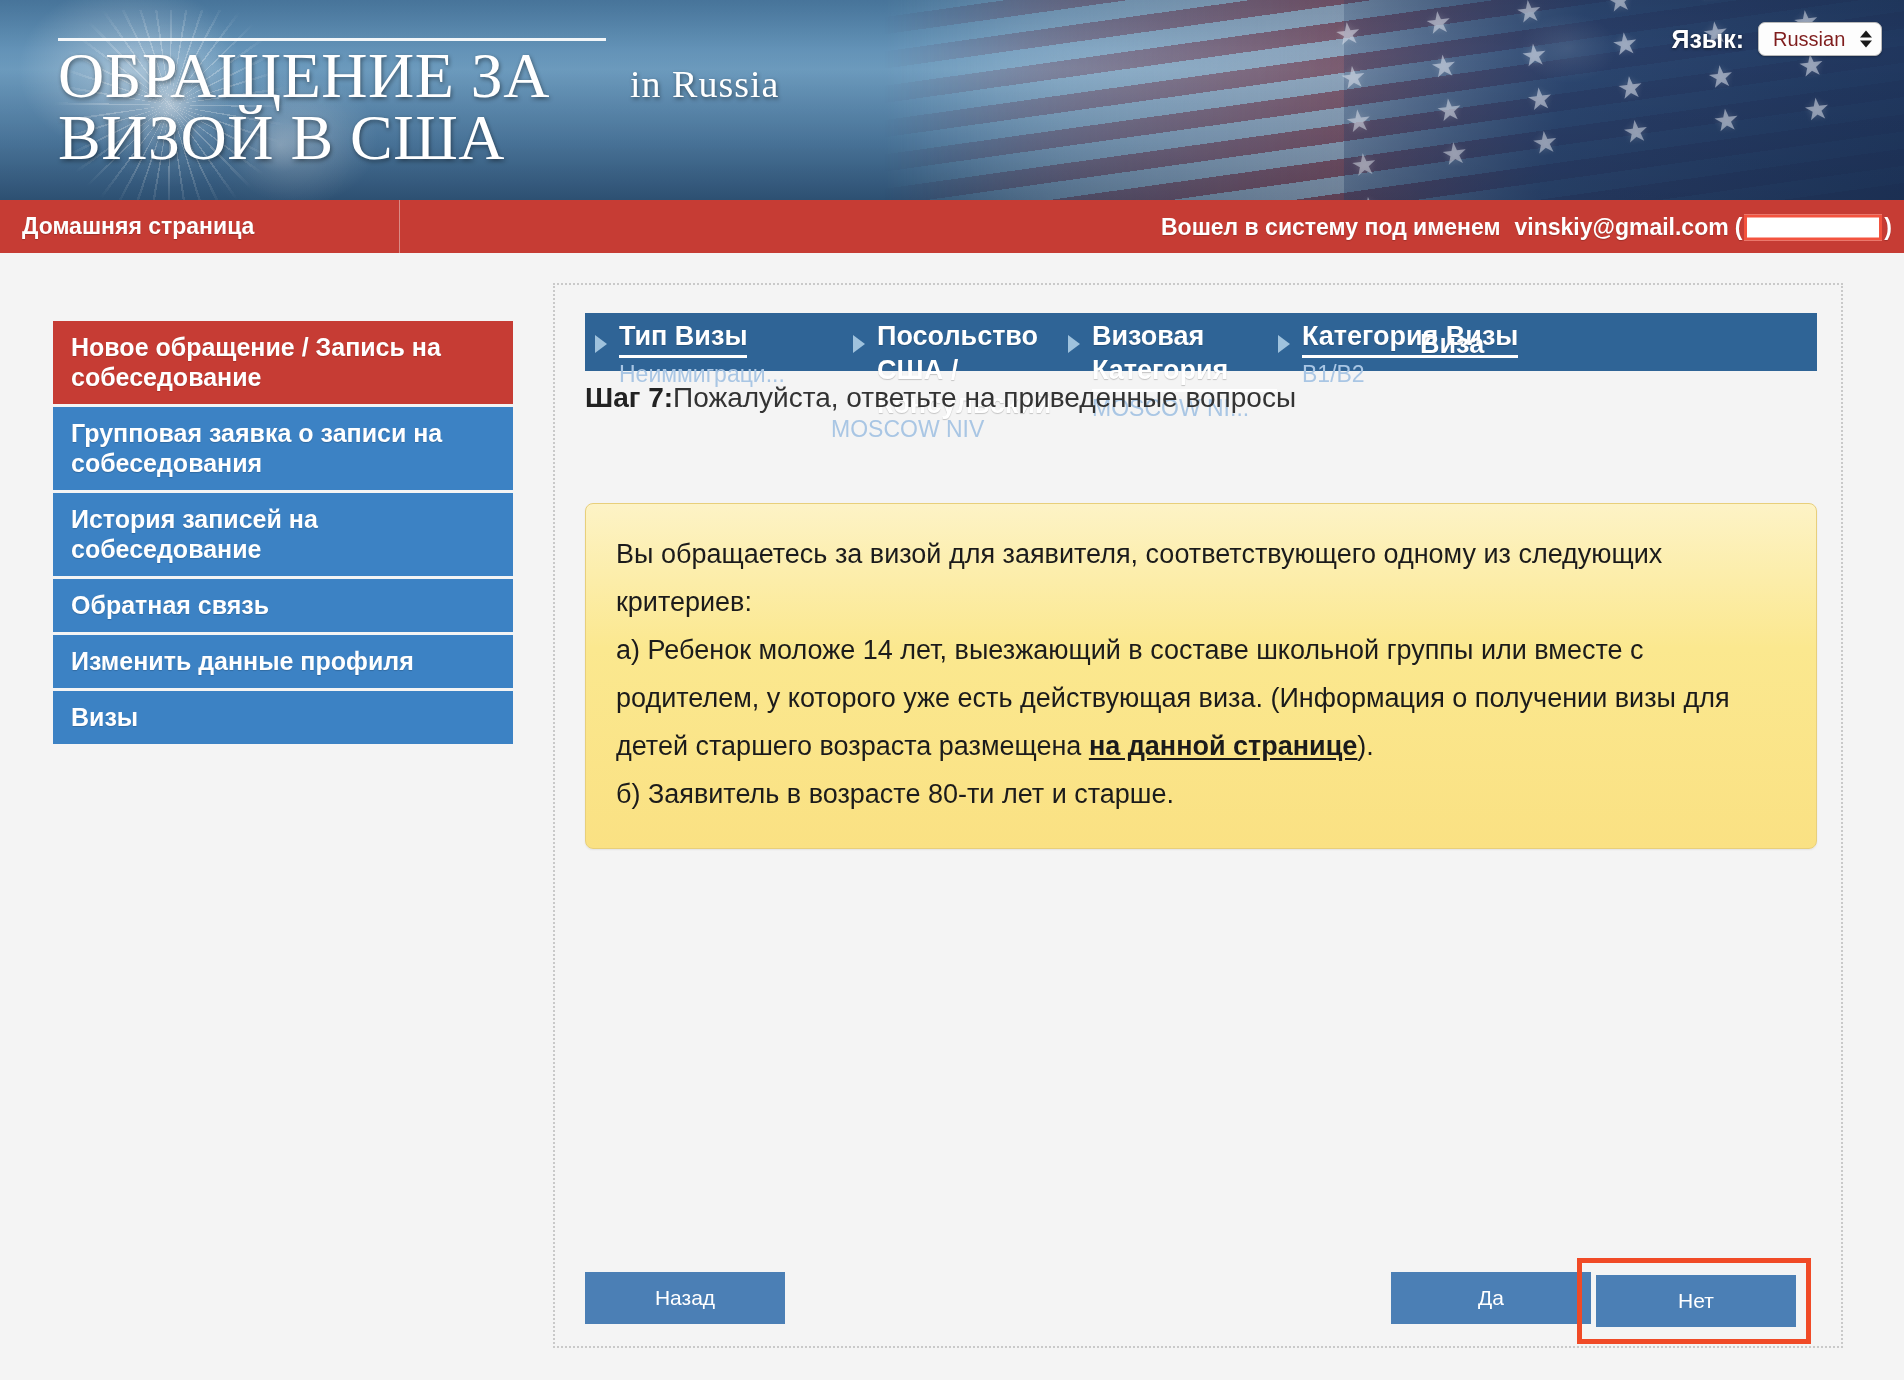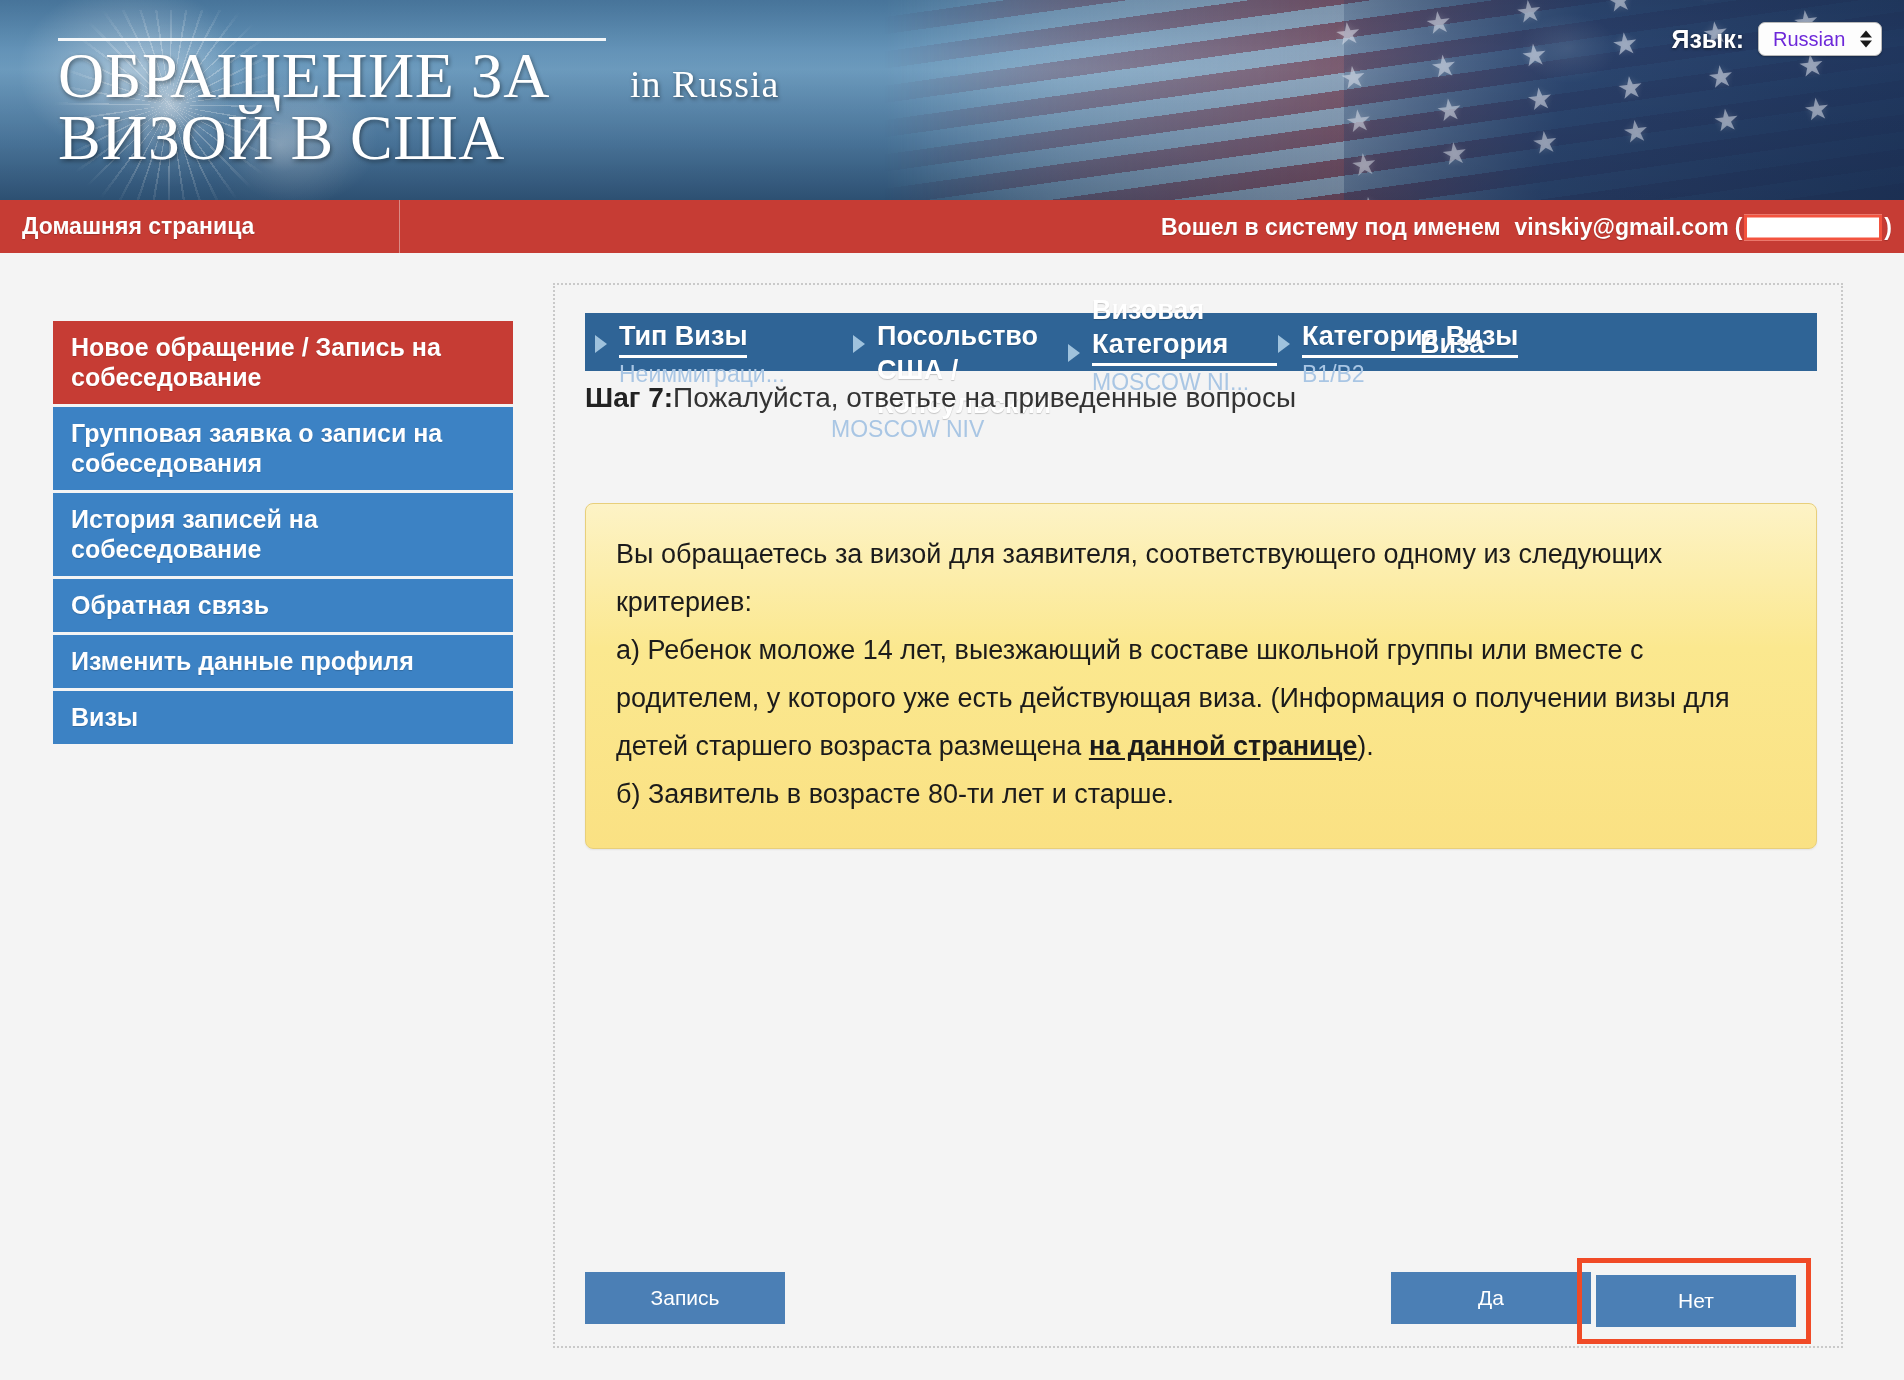--- a/index.html
+++ b/index.html
@@ -112,21 +112,21 @@
   }
   .lang-select {
     position:relative;
     background:#fdfdfd;
     border:1px solid #b9b9b9;
     border-radius: 7px;
     height: 34px;
     min-width: 124px;
     display:flex; align-items:center;
     padding: 0 30px 0 14px;
-    font-size: 20px; color:#6d28d9;
+    font-size: 20px; color:#7f1d1d;
     box-shadow: 0 1px 2px rgba(0,0,0,0.25);
   }
   .lang-select .arrows {
     position:absolute; right:9px; top:50%; transform:translateY(-50%);
     display:flex; flex-direction:column; gap:3px; line-height:0;
   }
   .lang-select .arrows i {
     display:block; width:0; height:0; border-left:6px solid transparent;
     border-right:6px solid transparent;
   }
@@ -230,21 +230,21 @@
   .crumb .ctitle.uline {
     border-bottom: 3px solid #ffffff;
     display:inline-block; padding-bottom:2px;
   }
   .crumb .cvalue {
     color:#a9c6e4; font-size:23px; line-height:32px;
     white-space:nowrap;
   }
   .crumb.w1 { width: 258px; }
   .crumb.w2 { width: 215px; }
-  .crumb.w3 { width: 210px; align-items: center; }
+  .crumb.w3 { width: 210px; }
   .crumb.w4 { width: 220px; }
   .crumb.last .ctitle { font-weight:bold; }
 
   
   .steprow {
     margin-top: 8px;
     position:relative;
     font-size: 28px;
     color:#333;
     line-height: 38px;
@@ -393,21 +393,21 @@
       <div style="position:absolute;left:246px;top:34px;color:#a9c6e4;font-size:23px;line-height:32px">MOSCOW NIV</div>
     </div>
 
     <div class="notice">
       <span>Вы обращаетесь за визой для заявителя, соответствующего одному из следующих критериев:</span><br>
       <span>а) Ребенок моложе 14 лет, выезжающий в составе школьной группы или вместе с родителем, у которого уже есть действующая виза. (Информация о получении визы для детей старшего возраста размещена </span><a href="#">на данной странице</a><span>).</span><br>
       <span>б) Заявитель в возрасте 80-ти лет и старше.</span>
     </div>
 
     <div class="btnrow">
-      <button class="btn btn-back">Запись</button>
+      <button class="btn btn-back">Назад</button>
       <button class="btn btn-yes">Да</button>
       <div class="btn-no-wrap">
         <button class="btn btn-no">Нет</button>
       </div>
     </div>
 
   </div>
 </div>
 
 </body></html>

